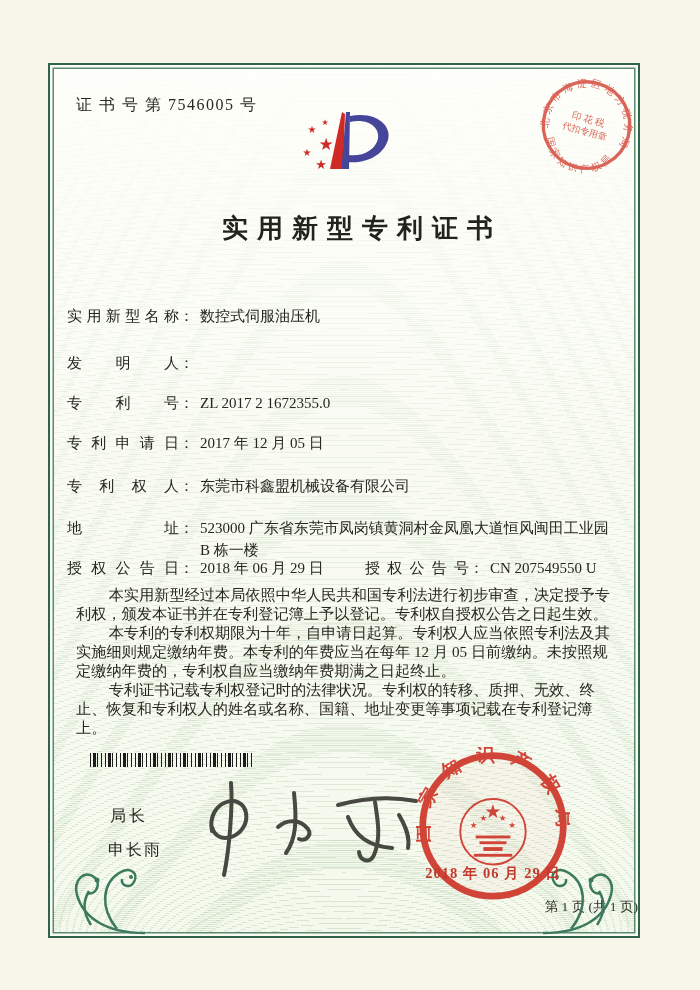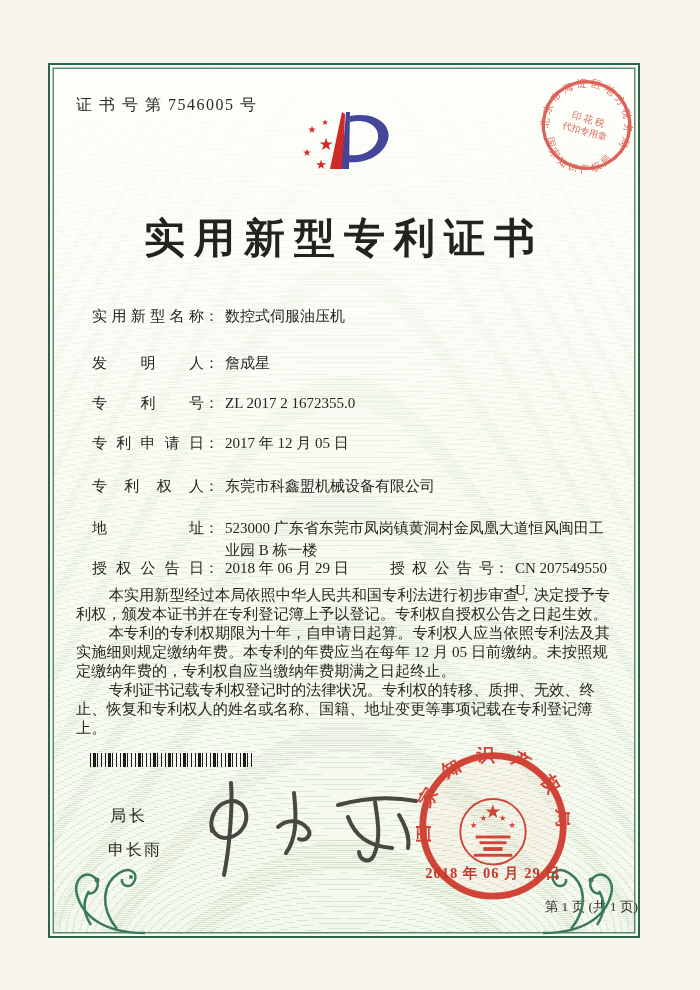--- a/index.html
+++ b/index.html
@@ -18,22 +18,22 @@
     box-shadow: inset 0 0 0 2.5px #fbfbf4, inset 0 0 0 4px #5b8b6f;
     background-color:#f4f8ec;
     background-image:
       linear-gradient(to bottom, rgba(255,255,251,0.95) 0%, rgba(255,255,251,0.55) 38%, rgba(250,252,244,0.08) 100%),
       repeating-radial-gradient(ellipse 950px 230px at 50% 112%, rgba(125,175,120,0.28) 0 1px, rgba(255,255,255,0) 1px 7px),
       repeating-radial-gradient(ellipse 1150px 290px at 50% -18%, rgba(125,175,120,0.20) 0 1px, rgba(255,255,255,0) 1px 8px);
   }
   .abs { position:absolute; }
   .cert-no { left:26px; top:30px; font-size:16px; letter-spacing:1.5px; color:#2a2a24; }
   .logo { left:50%; top:42px; transform:translateX(-50%); }
-  .title { left:0; top:146px; width:100%; text-align:center; font-size:41px; font-weight:700; letter-spacing:9px; color:#23231e; }
-  .frow { position:absolute; left:42px; right:20px; display:flex; align-items:flex-start; font-size:15px; line-height:22px; }
+  .title { left:0; top:146px; width:100%; text-align:center; font-size:26px; font-weight:700; letter-spacing:9px; color:#23231e;padding-left:18px; }
+  .frow { position:absolute; left:17px; right:20px; display:flex; align-items:flex-start; font-size:15px; line-height:22px; }
   .flabel { display:inline-block; width:112px; text-align:justify; text-align-last:justify; flex:0 0 112px; }
   .fcolon { flex:0 0 auto; }
   .fvalue { margin-left:6px; flex:1 1 auto; max-width:438px; }
   .grant-right { position:absolute; left:298px; top:0; display:flex; }
   .grant-right .flabel { width:104px; flex-basis:104px; }
   .paras { left:26px; right:24px; top:520px; }
   .paras p { margin:0; text-indent:2.15em; font-size:15.2px; line-height:19px; color:#28281f; }
   .barcode {
     left:40px; top:688px; width:163px; height:14px;
     background:
@@ -74,21 +74,20 @@
   <div class="abs title">实用新型专利证书</div>
 
   <div class="frow" style="top:240px;">
     <span class="flabel">实用新型名称</span>
       <span class="fcolon">：</span>
       <span class="fvalue">数控式伺服油压机</span>
   </div>
   <div class="frow" style="top:287px;">
     <span class="flabel">发明人</span>
       <span class="fcolon">：</span>
-      <span class="fvalue">詹成星</span>
   </div>
   <div class="frow" style="top:327px;">
     <span class="flabel">专利号</span>
       <span class="fcolon">：</span>
       <span class="fvalue">ZL 2017 2 1672355.0</span>
   </div>
   <div class="frow" style="top:367px;align-items:flex-end;">
     <span class="flabel">专利申请日</span>
       <span class="fcolon">：</span>
       <span class="fvalue">2017 年 12 月 05 日</span>

